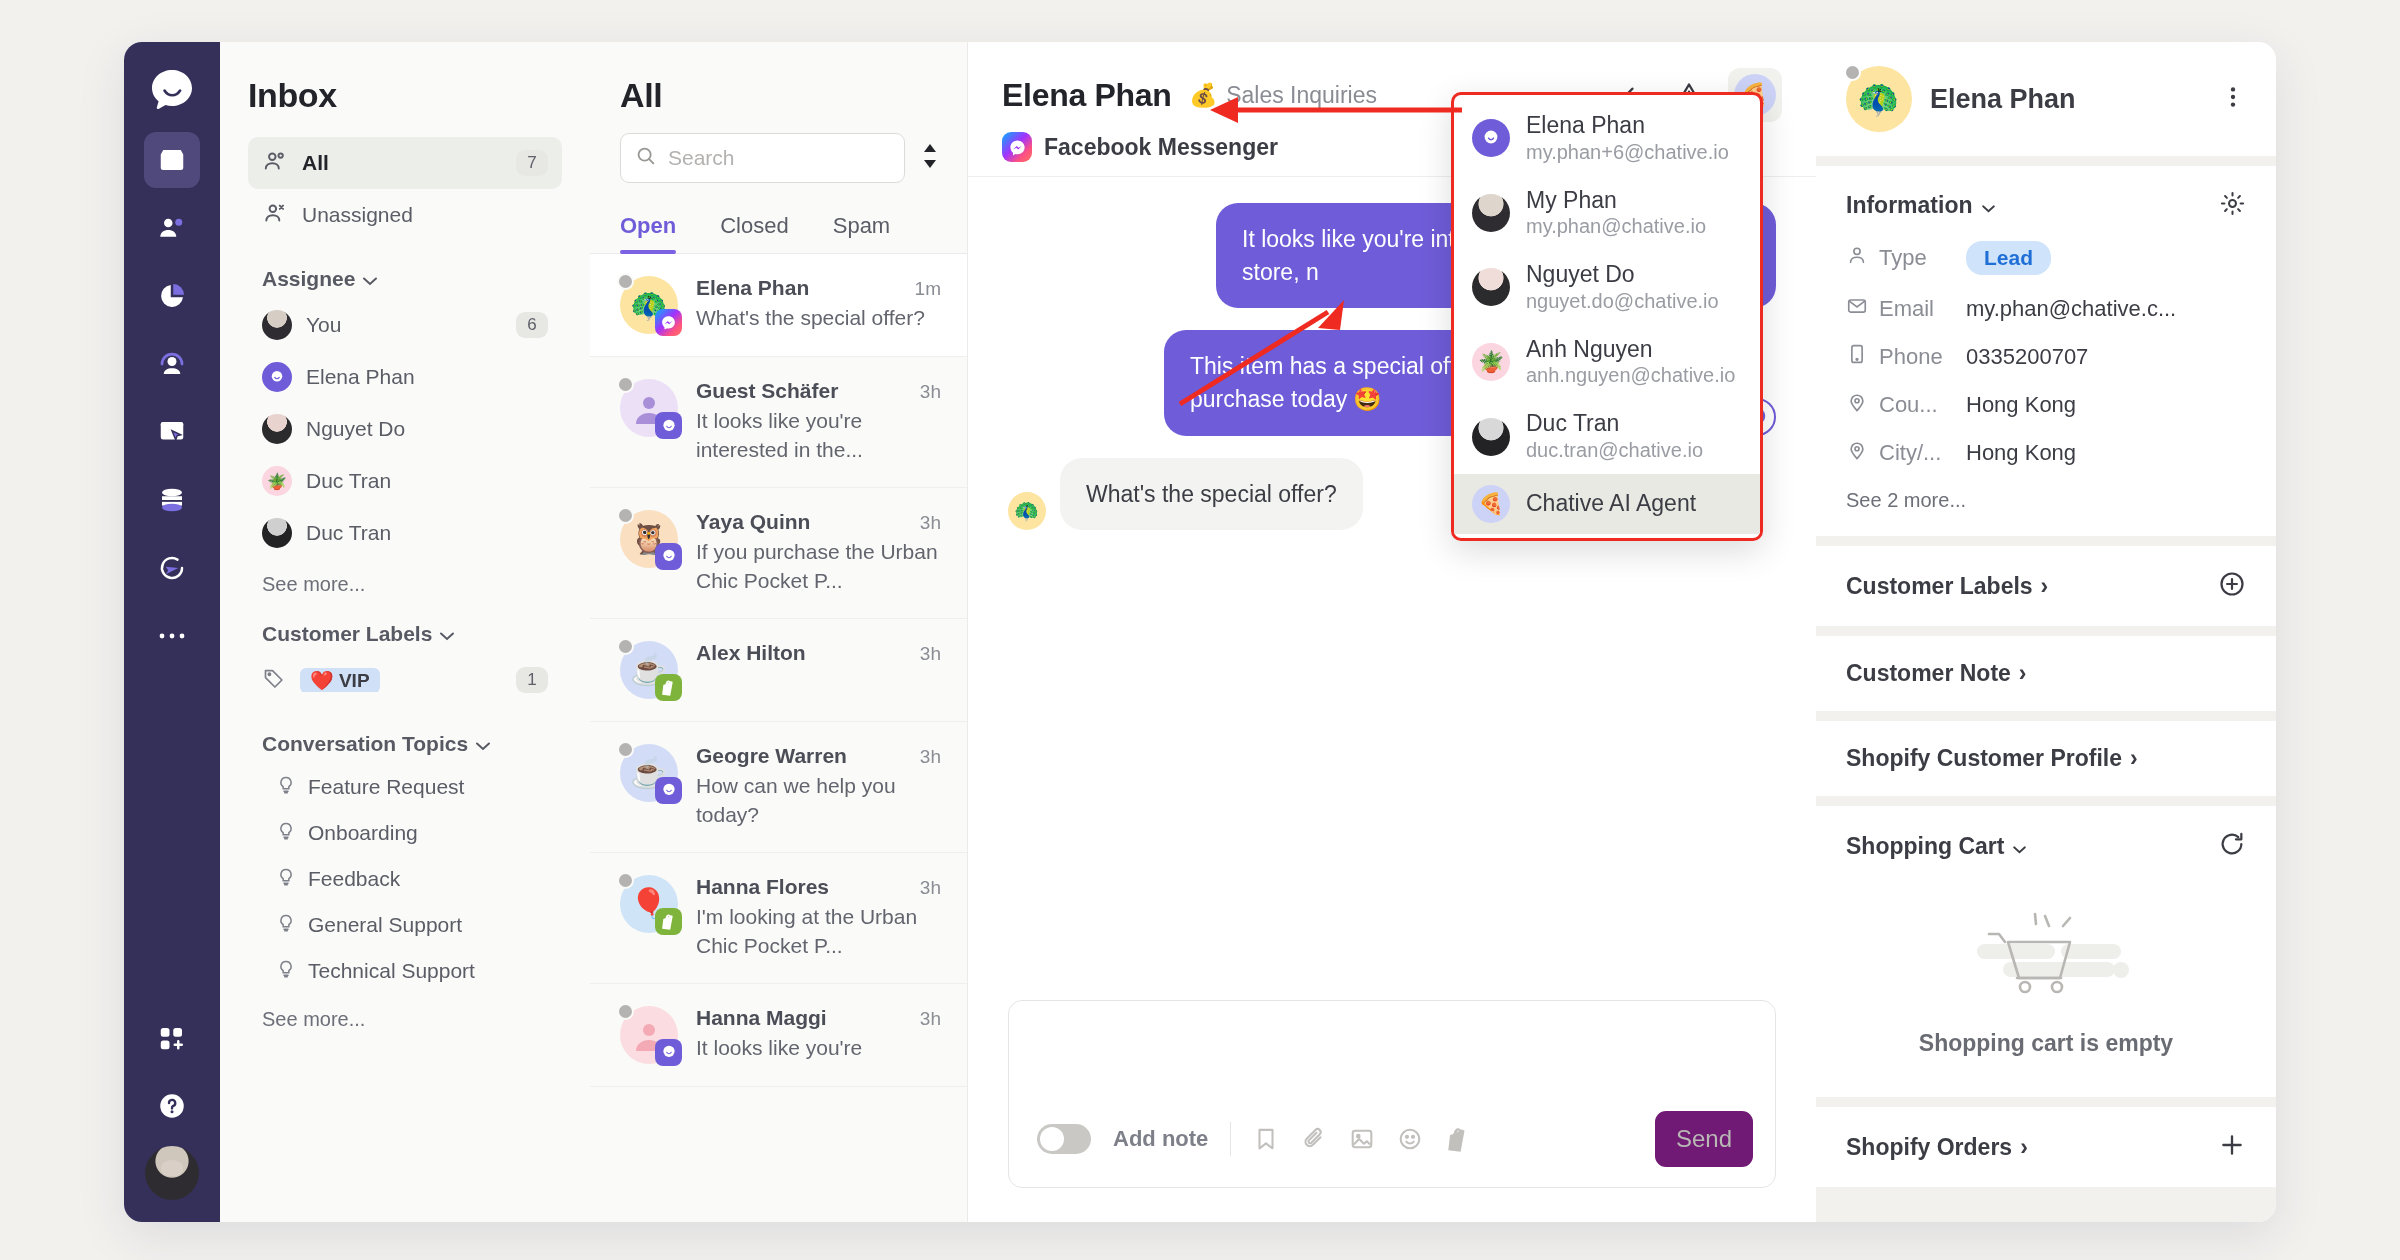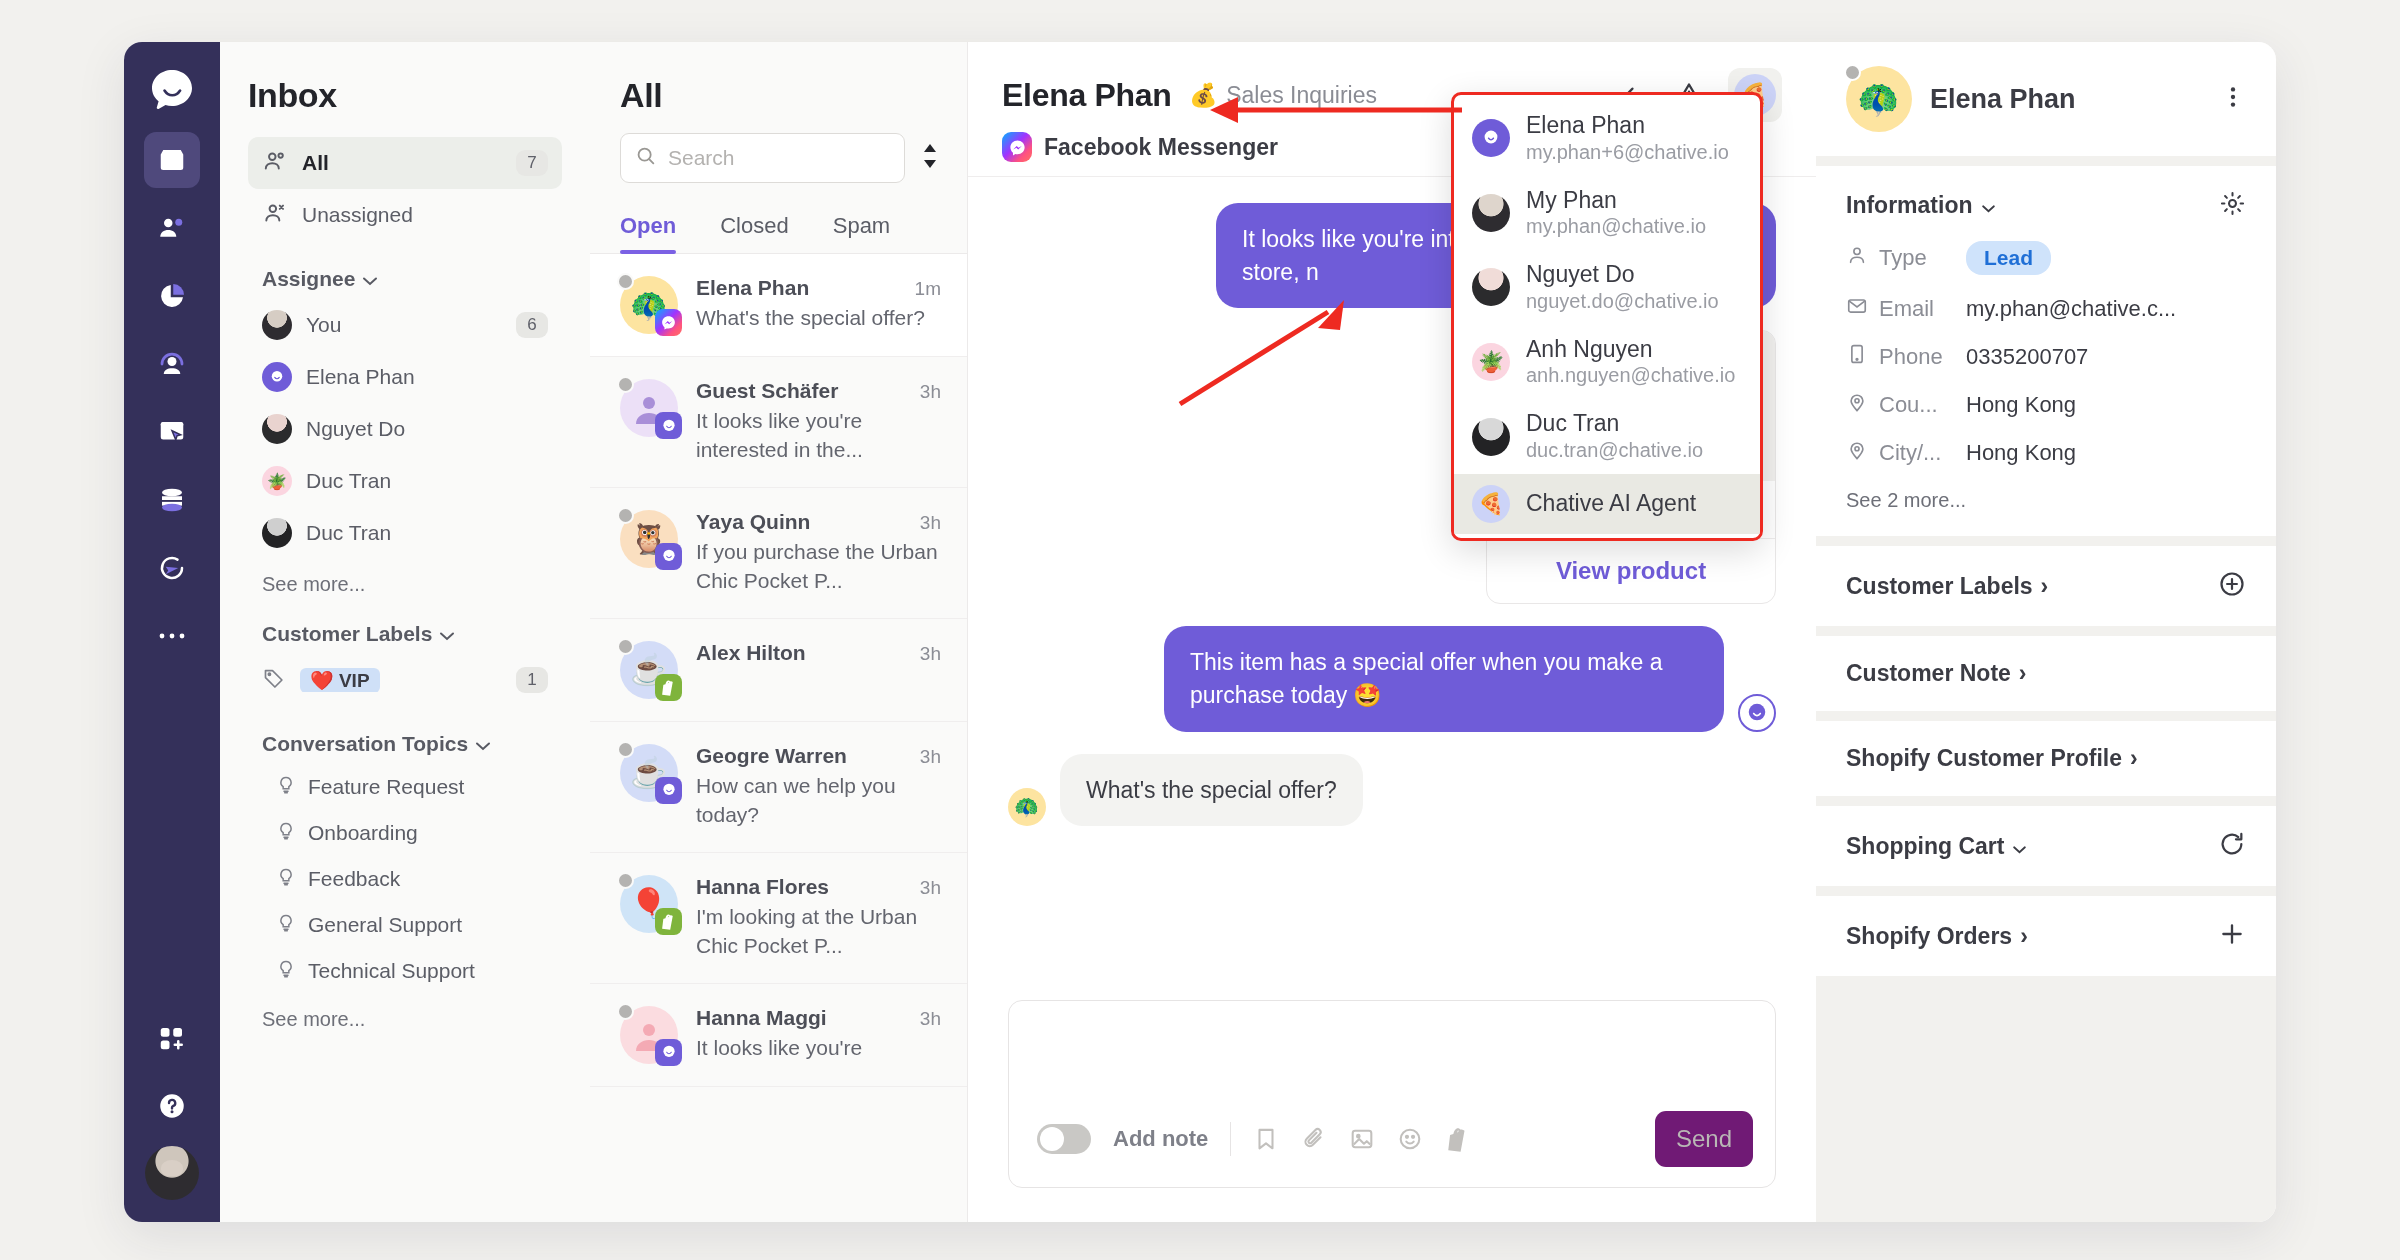--- a/index.html
+++ b/index.html
@@ -651,29 +651,20 @@
         </span>
         <span class="name">Facebook Messenger</span>
       </div>
     </div>
 
     <div class="msgs">
       <div class="row out">
         <div class="bub out">It looks like you're intereste Pocket Pal from our store, n</div>
       </div>
 
-      <div class="row out">
-        <div class="prodcard">
-          <div class="prod-img"></div>
-          <div class="prod-body">
-            <div class="prod-price">đ549,000</div>
-          </div>
-          <div class="prod-cta">View product</div>
-        </div>
-      </div>
 
       <div class="row out">
         <div class="bub out">This item has a special offer when you make a purchase today 🤩</div>
         <span class="mini-av" style="background:#fff;border:2px solid #6f5cd8">
           <svg width="22" height="22" viewBox="0 0 24 24">
               <circle cx="12" cy="11" r="9" fill="#6f5cd8"></circle>
               <path d="M8.4 12.6c1 1.5 2.2 2.2 3.6 2.2s2.6-.7 3.6-2.2" stroke="#fff" stroke-width="1.8" fill="none" stroke-linecap="round"></path>
             </svg>
         </span>
       </div>
@@ -933,20 +924,41 @@
           </span>
         </span>
         <span class="sp"></span>
         <span>
           <svg width="28" height="28" viewBox="0 0 24 24" fill="none" stroke="#3b3c44" stroke-width="1.9">
               <path d="M20 12a8 8 0 1 1-2.6-5.9" stroke-linecap="round"></path>
               <path d="M20 3.4V8h-4.6" stroke-linecap="round" stroke-linejoin="round"></path>
             </svg>
         </span>
       </div>
+      <div class="cart-empty">
+        <span>
+          <svg width="190" height="120" viewBox="0 0 190 120">
+            <g fill="#eeeeea">
+              <rect x="26" y="52" width="78" height="15" rx="7.5"></rect>
+              <rect x="52" y="70" width="112" height="15" rx="7.5"></rect>
+              <rect x="110" y="52" width="60" height="15" rx="7.5"></rect>
+              <circle cx="170" cy="78" r="8"></circle>
+            </g>
+            <g fill="none" stroke="#b9b7b3" stroke-width="2.6" stroke-linecap="round" stroke-linejoin="round">
+              <path d="M38 42h10l6 8"></path>
+              <path d="M57 50h62l-10 36H68z"></path>
+              <path d="M66 86h44"></path>
+              <circle cx="74" cy="95" r="5"></circle>
+              <circle cx="106" cy="95" r="5"></circle>
+              <path d="M98 34l-4-10M112 34l7-8M85 32l-1-10"></path>
+            </g>
+          </svg>
+        </span>
+        <div class="cart-txt">Shopping cart is empty</div>
+      </div>
     </div>
 
     <div class="card">
       <div class="sec-row">
         <span class="sec-title">
           <span>Shopify Orders</span>
           <span>›</span>
         </span>
         <span class="sp"></span>
         <span>

